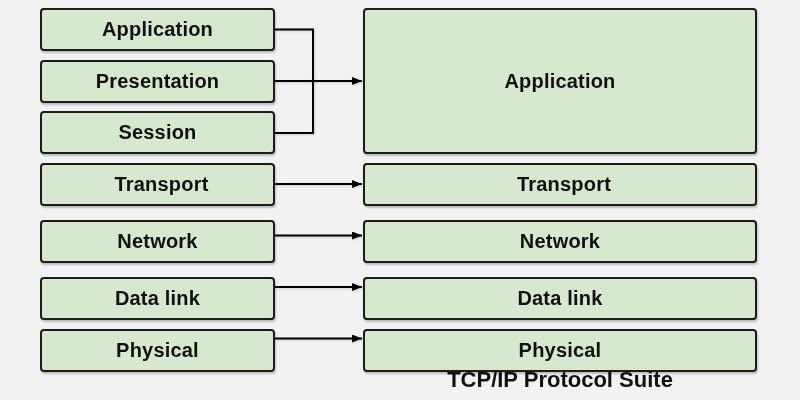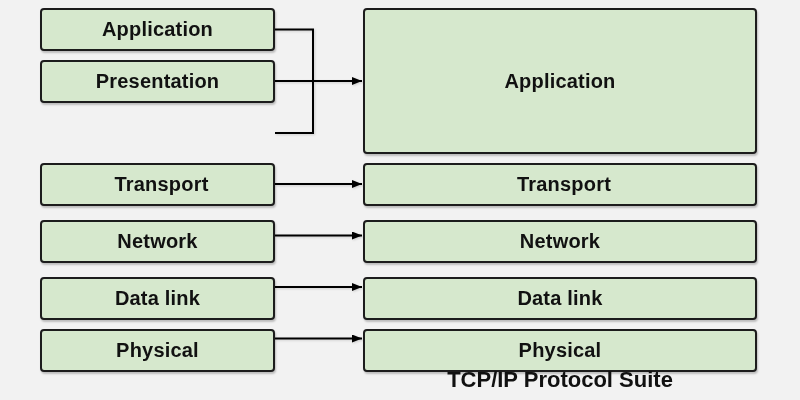--- a/index.html
+++ b/index.html
@@ -74,20 +74,21 @@
     <path d="M275,29.5 L313,29.5 L313,133 L275,133" fill="none" stroke="#000000" stroke-width="2"></path>
     <line x1="275" y1="81" x2="362" y2="81" stroke="#000000" stroke-width="2" marker-end="url(#arrowhead)"></line>
     <line x1="275" y1="184" x2="362" y2="184" stroke="#000000" stroke-width="2" marker-end="url(#arrowhead)"></line>
     <line x1="275" y1="235.5" x2="362" y2="235.5" stroke="#000000" stroke-width="2" marker-end="url(#arrowhead)"></line>
     <line x1="275" y1="287" x2="362" y2="287" stroke="#000000" stroke-width="2" marker-end="url(#arrowhead)"></line>
     <line x1="275" y1="338.5" x2="362" y2="338.5" stroke="#000000" stroke-width="2" marker-end="url(#arrowhead)"></line>
   </svg>
 
   <div class="box osi r1">Application</div>
   <div class="box osi r2">Presentation</div>
+  <div class="box osi r3">Session</div>
   <div class="box osi r4">Transport</div>
   <div class="box osi r5">Network</div>
   <div class="box osi r6">Data link</div>
   <div class="box osi r7">Physical</div>
 
   <div class="box tcp tcp-app">Application</div>
   <div class="box tcp r4">Transport</div>
   <div class="box tcp r5">Network</div>
   <div class="box tcp r6">Data link</div>
   <div class="box tcp r7">Physical</div>

